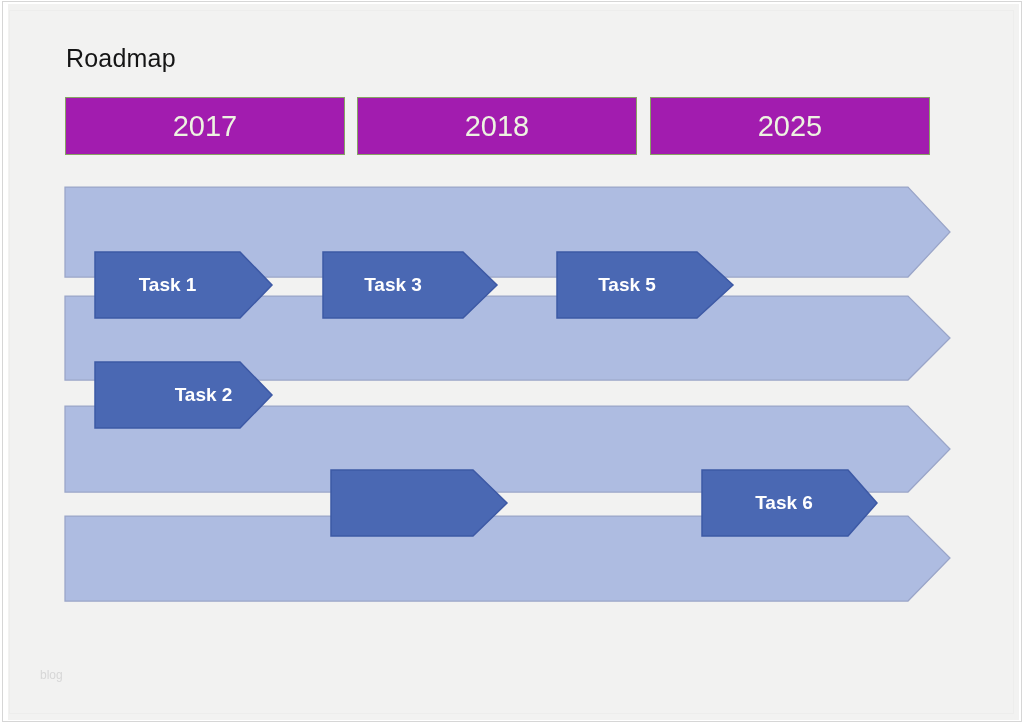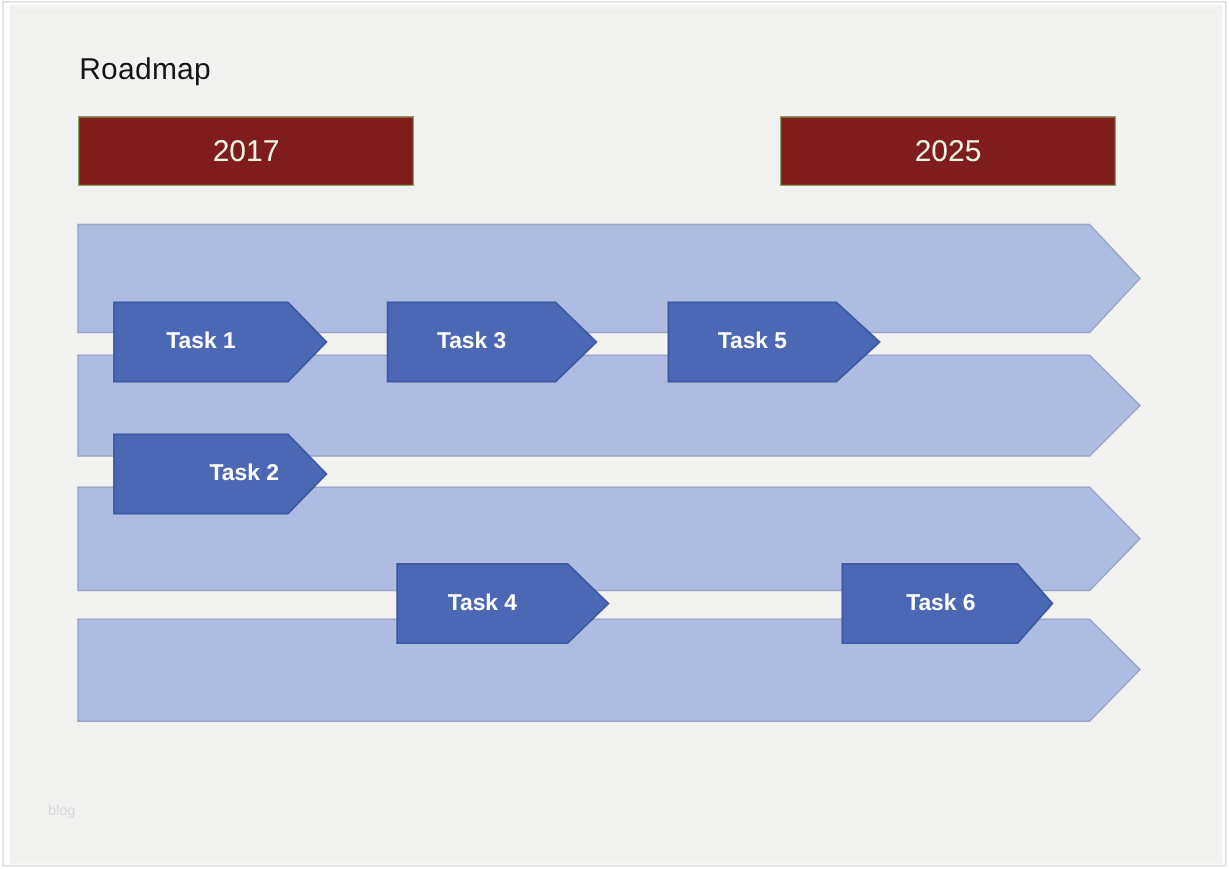--- a/index.html
+++ b/index.html
@@ -40,27 +40,27 @@
     color: #151515;
     letter-spacing: 0.2px;
     text-align: center;
   }
 
   .year-bar {
     position: absolute;
     top: 97px;
     height: 58px;
     width: 280px;
-    background: #7f1d1d;
+    background: #a21caf;
     border: 1px solid #87a363;
     color: #edf3e1;
     display: flex;
     align-items: center;
     justify-content: center;
-    font-size: 25px;
+    font-size: 29px;
   }
   .year-2017 { left: 65px; }
   .year-2018 { left: 357px; }
   .year-2019 { left: 650px; }
 
   svg.diagram {
     position: absolute;
     left: 0; top: 0;
     width: 1024px;
     height: 724px;
@@ -106,39 +106,39 @@
 
 <div class="canvas">
 
   <div class="page-bg"></div>
   <div class="frame-outer"></div>
   <div class="frame-inner"></div>
 
   <div class="title">Roadmap</div>
 
   <div class="year-bar year-2017">2017</div>
+  <div class="year-bar year-2018">2018</div>
   <div class="year-bar year-2019">2025</div>
 
   <svg class="diagram" viewBox="0 0 1024 724" xmlns="http://www.w3.org/2000/svg">
 
     <polygon class="band" points="65,187 908,187 950,232 908,277 65,277"></polygon>
     <polygon class="band" points="65,296 908,296 950,338 908,380 65,380"></polygon>
     <polygon class="band" points="65,406 908,406 950,449 908,492 65,492"></polygon>
     <polygon class="band" points="65,516 908,516 950,558 908,601 65,601"></polygon>
 
     <polygon class="task" points="95,252 240,252 272,285 240,318 95,318"></polygon>
     <polygon class="task" points="95,362 240,362 272,395 240,428 95,428"></polygon>
     <polygon class="task" points="323,252 463,252 497,285 463,318 323,318"></polygon>
     <polygon class="task" points="331,470 473,470 507,503 473,536 331,536"></polygon>
     <polygon class="task" points="557,252 697,252 733,285 697,318 557,318"></polygon>
     <polygon class="task" points="702,470 848,470 877,503 848,536 702,536"></polygon>
   </svg>
 
   <div class="task-label tl-1">Task 1</div>
   <div class="task-label tl-2">Task 2</div>
   <div class="task-label tl-3">Task 3</div>
-  <div class="task-label tl-4">Task 4</div>
   <div class="task-label tl-5">Task 5</div>
   <div class="task-label tl-6">Task 6</div>
 
   <div class="watermark">blog</div>
 
 </div>
 
 </body></html>

